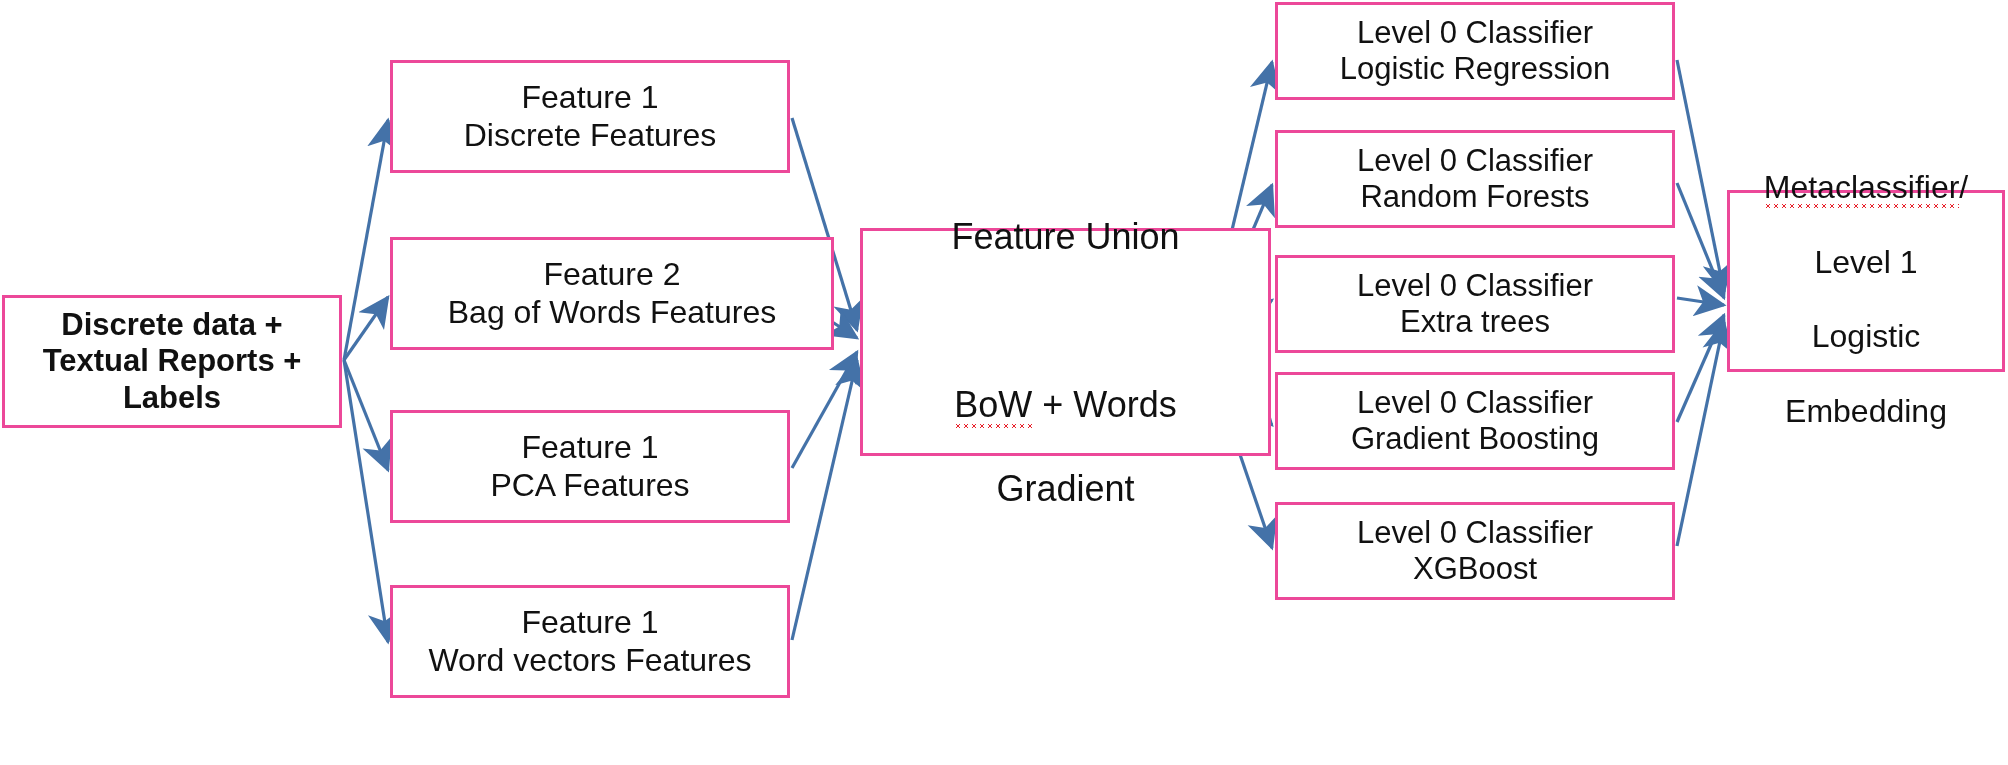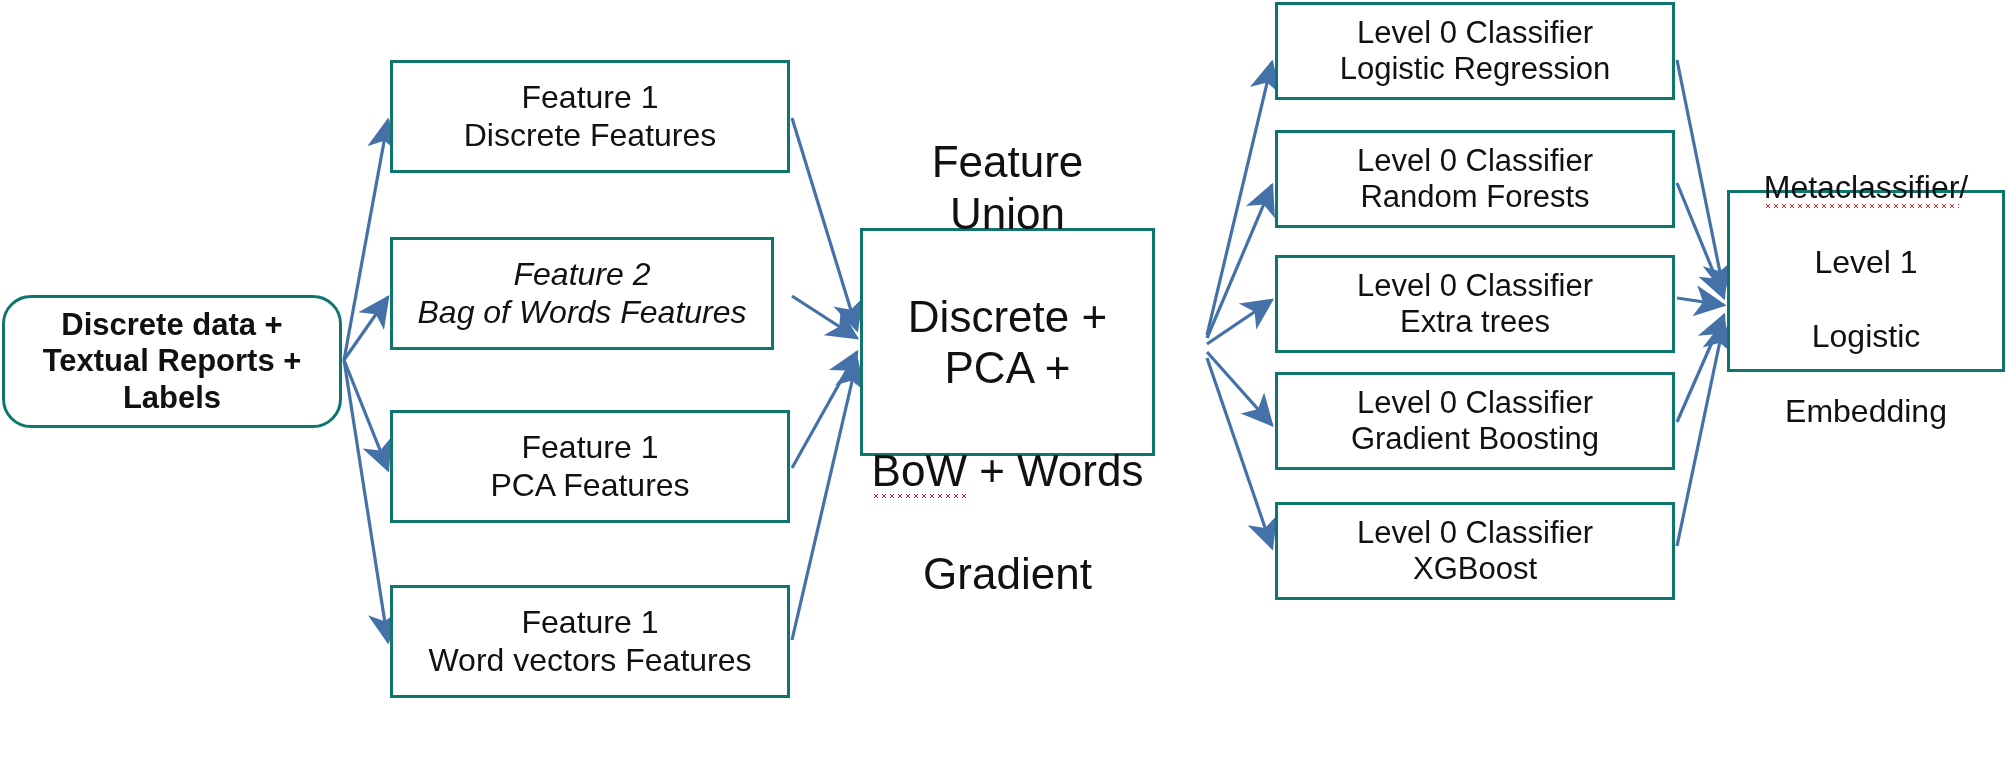--- a/index.html
+++ b/index.html
@@ -18,51 +18,51 @@
   }
   #edges {
     position: absolute;
     left: 0; top: 0;
     width: 2008px;
     height: 765px;
     pointer-events: none;
   }
   .node {
     position: absolute;
-    border: 3px solid #0f766e;
+    border: 3px solid #ec4899;
     background: #ffffff;
     display: flex;
     align-items: center;
     justify-content: center;
     text-align: center;
     color: #111111;
     line-height: 1.17;
     z-index: 2;
   }
   .node .txt {
     display: block;
     width: 100%;
     padding: 0 6px;
     white-space: pre-line;
   }
   
   #node-source {
     left: 2px; top: 295px; width: 340px; height: 133px;
-    font-size: 31px; font-weight: 700; border-radius: 29px;
+    font-size: 31px; font-weight: 700;
   }
   
   .feature-node { font-size: 32px; font-weight: 400; justify-content: flex-end; }
   #node-feature-0 { left: 390px; top: 60px;  width: 400px; height: 113px; }
-  #node-feature-1 { left: 390px; top: 237px; width: 384px; height: 113px; font-style: italic; }
+  #node-feature-1 { left: 390px; top: 237px; width: 444px; height: 113px; }
   #node-feature-2 { left: 390px; top: 410px; width: 400px; height: 113px; }
   #node-feature-3 { left: 390px; top: 585px; width: 400px; height: 113px; }
   
   #node-union {
-    left: 860px; top: 228px; width: 295px; height: 228px;
-    font-size: 44px; font-weight: 400;
+    left: 860px; top: 228px; width: 411px; height: 228px;
+    font-size: 36px; font-weight: 400;
   }
   
   .clf-node { font-size: 31px; font-weight: 400; }
   #node-clf-0 { left: 1275px; top: 2px;   width: 400px; height: 98px; }
   #node-clf-1 { left: 1275px; top: 130px; width: 400px; height: 98px; }
   #node-clf-2 { left: 1275px; top: 255px; width: 400px; height: 98px; }
   #node-clf-3 { left: 1275px; top: 372px; width: 400px; height: 98px; }
   #node-clf-4 { left: 1275px; top: 502px; width: 400px; height: 98px; }
   
   #node-meta {
@@ -135,21 +135,21 @@
 PCA Features</span>
   </div>
   <div class="node feature-node" id="node-feature-3">
     <span class="txt">Feature 1
 Word vectors Features</span>
   </div>
 
   <div class="node" id="node-union">
     <span class="txt">
       <span>Feature Union</span><br>
-      <span>Discrete + PCA +</span><br>
+      <br>
       <span class="spell">BoW</span><span> + Words</span><br>
       <span>Gradient</span>
     </span>
   </div>
 
   <div class="node clf-node" id="node-clf-0">
     <span class="txt">Level 0 Classifier
 Logistic Regression</span>
   </div>
   <div class="node clf-node" id="node-clf-1">

